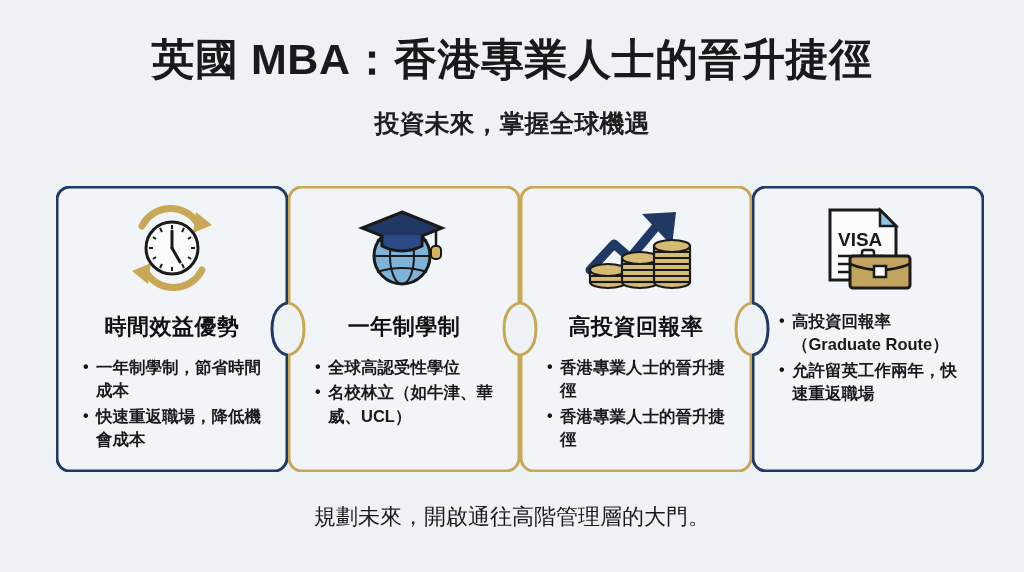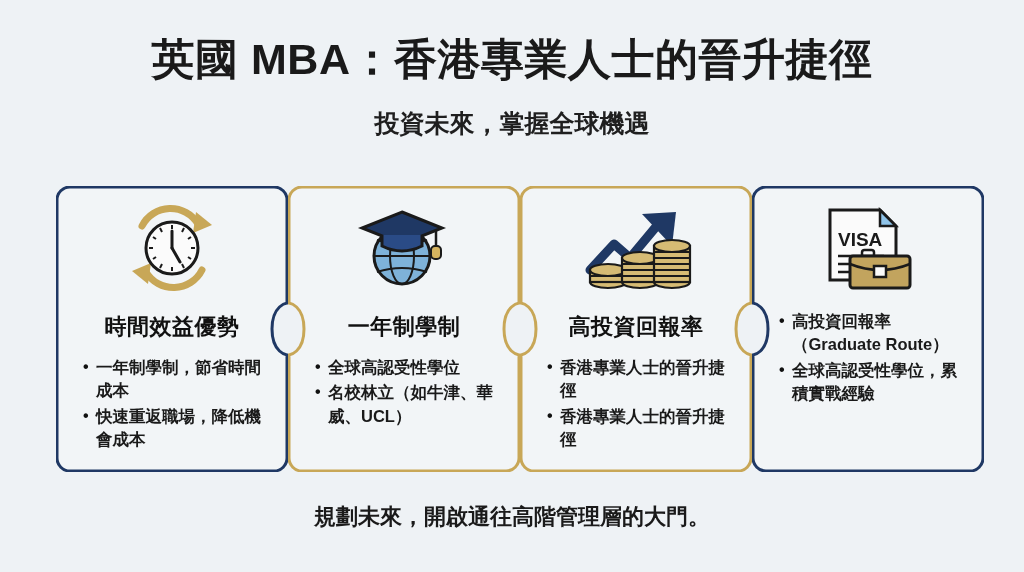--- a/index.html
+++ b/index.html
@@ -18,21 +18,21 @@
     letter-spacing:0.5px; color:#1a1a1a; line-height:1.1;
     white-space:nowrap;
   }
   .subtitle {
     position:absolute; left:0; top:108px; width:1024px;
     text-align:center; font-size:25px; font-weight:bold;
     color:#1f1f1f; line-height:1.2; white-space:nowrap;
   }
   .footer {
     position:absolute; left:0; top:502px; width:1024px;
-    text-align:center; font-size:22px; font-weight:bold;
+    text-align:center; font-size:22px; font-weight:normal;
     color:#1a1a1a; white-space:nowrap;
   }
 
   
   .card { position:absolute; top:186px; width:232px; height:286px; }
   #card0 { left:56px;  }
   #card1 { left:288px; }
   #card2 { left:520px; }
   #card3 { left:752px; }
 
@@ -248,20 +248,20 @@
           <rect x="58" y="64" width="12" height="11" fill="#fbfbfb" stroke="#1a1a1a" stroke-width="2.5"></rect>
         </svg>
       </div>
       <div class="bullets">
         <div class="bullet">
           <span class="dot">•</span>
           <span class="btext">高投資回報率（Graduate Route）</span>
         </div>
         <div class="bullet">
           <span class="dot">•</span>
-          <span class="btext">全球高認受性學位，累積實戰經驗</span>
+          <span class="btext">允許留英工作兩年，快速重返職場</span>
         </div>
       </div>
     </div>
   </div>
 
   <div class="footer">規劃未來，開啟通往高階管理層的大門。</div>
 </div>
 
 </body></html>

